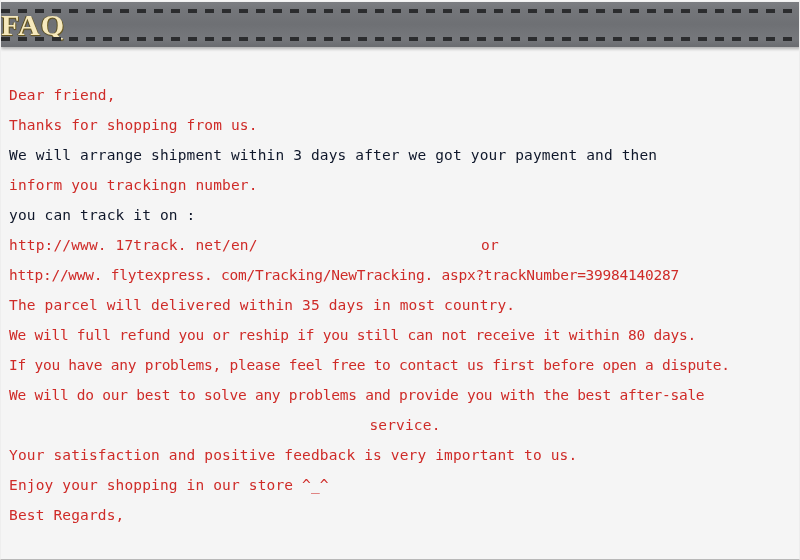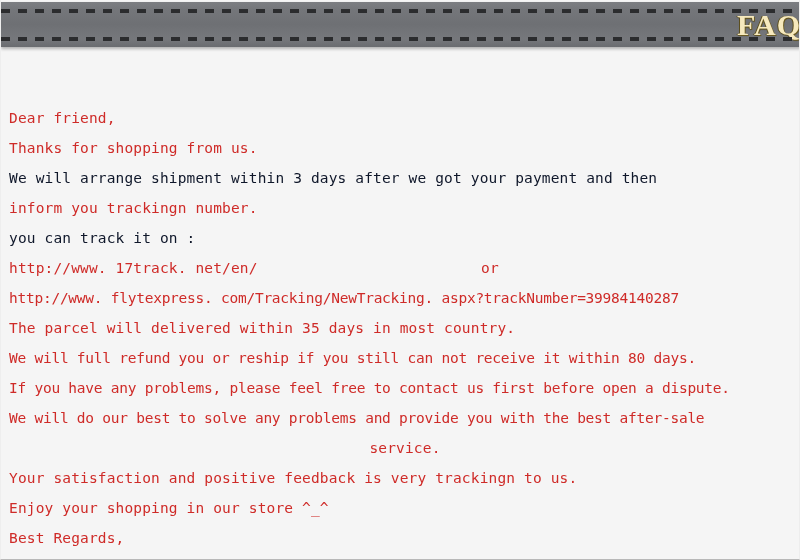--- a/index.html
+++ b/index.html
@@ -54,40 +54,40 @@
         rgba(0,0,0,0) 9px, rgba(0,0,0,0) 17px);
   }
   #faq-header::before { top: 7px; }
   #faq-header::after  { top: 35px; }
 
   #faq-title {
     position: absolute;
     left: 0;
     top: 4px;
     width: 800px;
-    text-align: right;
+    text-align: left;
     font-family: "Liberation Serif", "DejaVu Serif", serif;
     font-size: 30px;
     font-weight: 700;
     letter-spacing: 1px;
     color: #f6e9bd;
     text-shadow:
        1px 1px 0 #6a5a22,
       -1px 0    0 #5c4f1d,
        0   1px  1px rgba(40,32,8,0.55);
     line-height: 38px;
   }
 
   
   #faq-body {
     position: absolute;
     left: 0;
-    top: 63px;
+    top: 50px;
     width: 800px;
-    padding: 40px 0 0 8px;
+    padding: 30px 0 0 8px;
     box-sizing: border-box;
   }
   .faq-line {
     position: relative;
     color: #cf2b28;
     font-family: "DejaVu Sans Mono", "Liberation Mono", monospace;
     font-size: 14.5px;
     letter-spacing: 0.15px;
     line-height: 30px;
     height: 30px;
@@ -117,18 +117,18 @@
       <div class="faq-line" style="color: #0f172a;"><span>We will arrange shipment within 3 days after we got your payment and then</span></div>
       <div class="faq-line" style="color: rgb(207, 43, 40);"><span>inform you trackingn number.</span></div>
       <div class="faq-line" style="color: #0f172a;"><span>you can track it on :</span></div>
       <div class="faq-line" style="color: rgb(207, 43, 40);"><span>http://www. 17track. net/en/</span><span class="trail">or</span></div>
       <div class="faq-line tight" style="color: rgb(207, 43, 40);"><span>http://www. flytexpress. com/Tracking/NewTracking. aspx?trackNumber=39984140287</span></div>
       <div class="faq-line" style="color: rgb(207, 43, 40);"><span>The parcel will delivered within 35 days in most country.</span></div>
       <div class="faq-line tight" style="color: rgb(207, 43, 40);"><span>We will full refund you or reship if you still can not receive it within 80 days.</span></div>
       <div class="faq-line tight" style="color: rgb(207, 43, 40);"><span>If you have any problems, please feel free to contact us first before open a dispute.</span></div>
       <div class="faq-line tight" style="color: rgb(207, 43, 40);"><span>We will do our best to solve any problems and provide you with the best after-sale</span></div>
       <div class="faq-line" style="color: rgb(207, 43, 40); text-align: center;"><span>service.</span></div>
-      <div class="faq-line" style="color: rgb(207, 43, 40);"><span>Your satisfaction and positive feedback is very trackingn to us.</span></div>
+      <div class="faq-line" style="color: rgb(207, 43, 40);"><span>Your satisfaction and positive feedback is very important to us.</span></div>
       <div class="faq-line" style="color: rgb(207, 43, 40);"><span>Enjoy your shopping in our store ^_^</span></div>
       <div class="faq-line" style="color: rgb(207, 43, 40);"><span>Best Regards,</span></div>
     </div>
 
 </div>
 
 </body></html>

